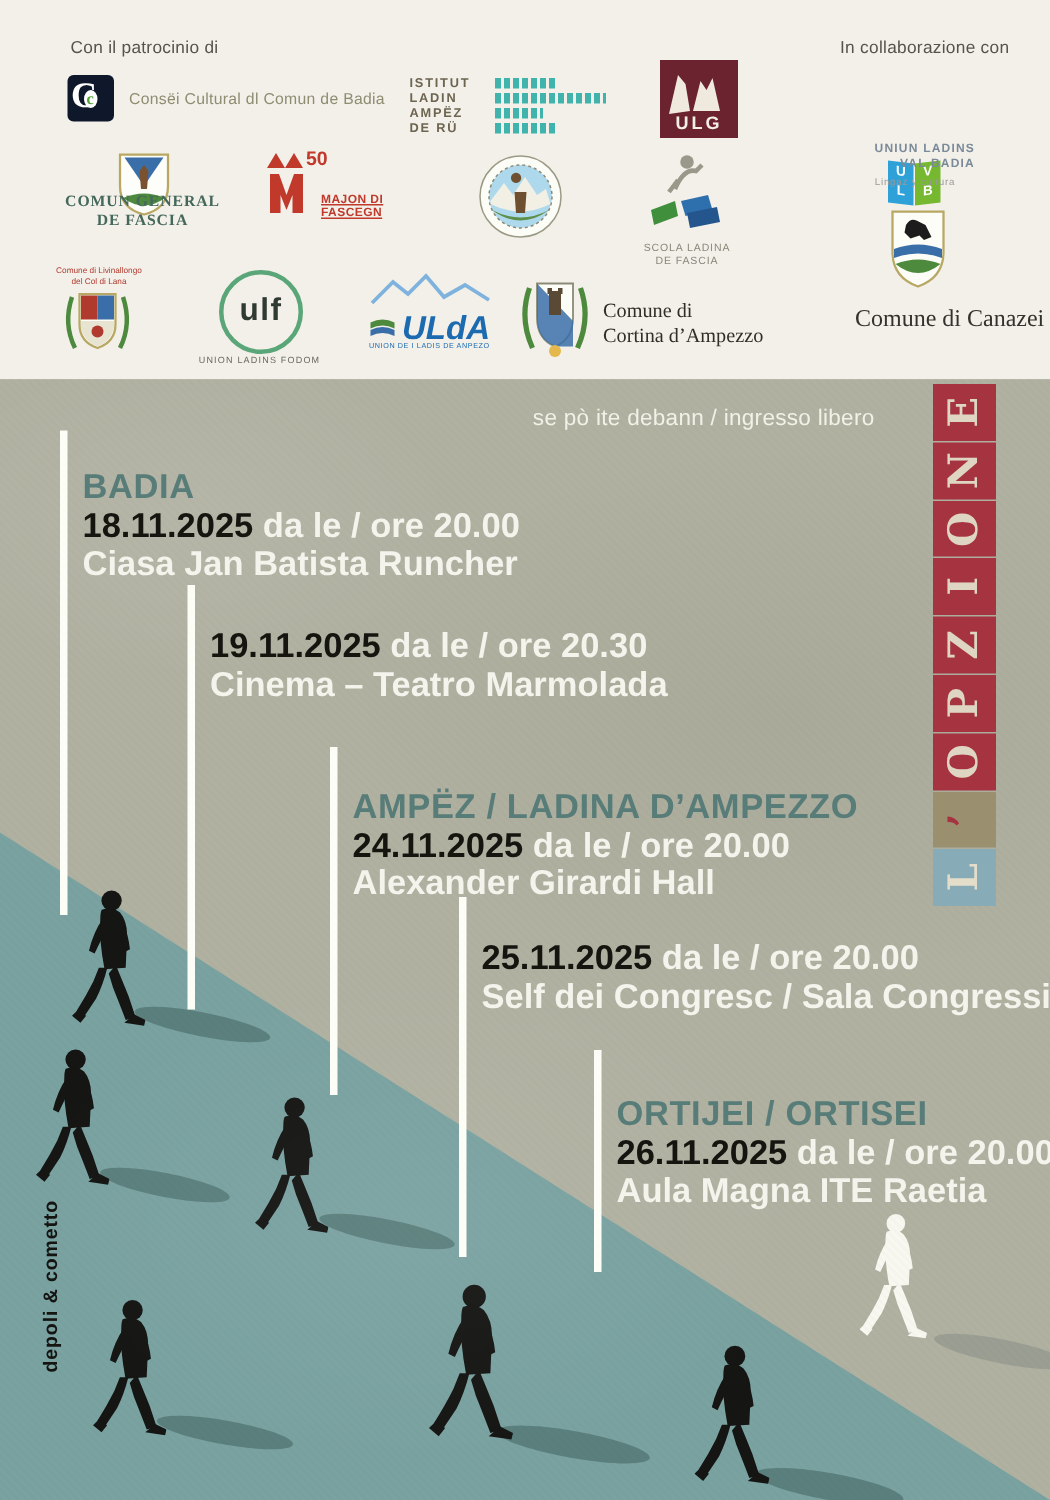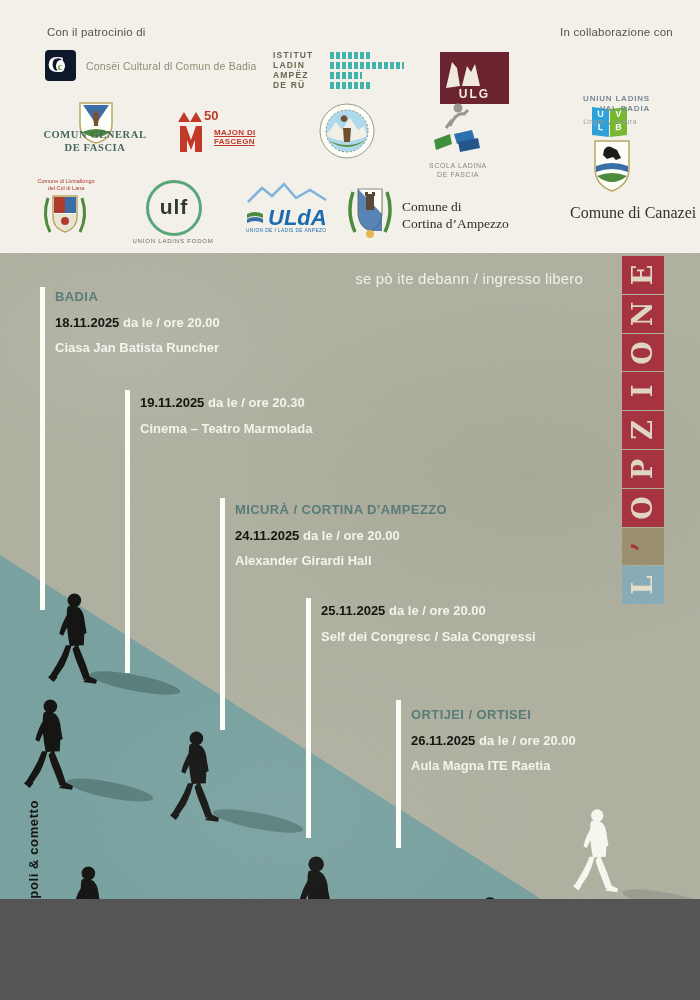--- a/index.html
+++ b/index.html
@@ -1,16 +1,16 @@
 <!DOCTYPE html>
 <html><head>
 <meta charset="utf-8">
 <style>
   html,body{margin:0;padding:0;background:#555;}
-  .poster{position:relative;width:700px;height:899px;overflow:hidden;
+  .poster{position:relative;width:700px;height:1000px;overflow:hidden;
           font-family:"Liberation Sans",sans-serif;background:#b1b1a2;}
   
   .header{position:absolute;left:0;top:0;width:700px;height:253px;background:#f2f0e9;}
   .header:after{content:"";position:absolute;left:0;bottom:-2px;width:100%;height:2px;background:rgba(90,95,80,.35);}
   .hlabel{position:absolute;font-size:11.5px;color:#55544a;letter-spacing:.2px;}
   .abs{position:absolute;}
   
   .consei-box{width:31px;height:31px;background:#0f172a;border-radius:4px;color:#fff;
               font-family:"Liberation Serif",serif;font-weight:bold;font-size:24px;line-height:29px;text-align:center;}
   .consei-box i{font-style:normal;font-size:11px;color:#53a035;position:relative;left:-9px;top:-2px;background:#fff;border-radius:50%;padding:0 2px;}
@@ -52,21 +52,21 @@
   .body .texture{position:absolute;inset:0;pointer-events:none;
     background:
       radial-gradient(ellipse 260px 160px at 18% 12%, rgba(255,255,255,.07), transparent 70%),
       radial-gradient(ellipse 420px 260px at 75% 30%, rgba(60,60,45,.06), transparent 70%),
       radial-gradient(ellipse 380px 240px at 40% 75%, rgba(255,255,255,.05), transparent 70%),
       repeating-linear-gradient(45deg, rgba(0,0,0,.013) 0 2px, transparent 2px 4px);}
   .scene{position:absolute;left:0;top:0;}
   .free-entry{position:absolute;left:0;top:17px;width:583px;text-align:right;
               font-size:15px;color:#f2f1e8;font-weight:500;letter-spacing:.2px;}
   .mline{position:absolute;width:5px;background:#fdfdf8;}
-  .event{position:absolute;white-space:nowrap;line-height:25.5px;font-size:13px;font-weight:bold;}
+  .event{position:absolute;white-space:nowrap;line-height:25.5px;font-size:23px;font-weight:bold;margin-top:28px;}
   .event .town{color:#587c78;letter-spacing:.4px;}
   .event .date{color:#15140f;}
   .event .time{color:#f4f3ec;}
   .event .venue{color:#f4f3ec;}
   
   .title-tiles{position:absolute;left:622px;top:3px;width:42px;display:flex;flex-direction:column;gap:1px;}
   .tile{height:37.8px;position:relative;}
   .tile span{position:absolute;inset:0;display:flex;align-items:center;justify-content:center;
              transform:rotate(-90deg);font-family:"DejaVu Serif",serif;font-weight:bold;font-size:27px;}
   
@@ -93,21 +93,21 @@
       <div>AMPËZ</div>
       <div>DE RÜ</div>
     </div>
     <div class="abs" style="left:330px;top:52px;width:80px;">
       <div class="bar" style="width:40px;"></div>
       <div class="bar" style="width:74px;"></div>
       <div class="bar" style="width:32px;"></div>
       <div class="bar" style="width:42px;"></div>
     </div>
 
-    <div class="abs ulg" style="left:440px;top:52px;padding-left:17px;">
+    <div class="abs ulg" style="left:440px;top:40px;">
       <svg width="52" height="40" viewBox="0 0 52 40">
         <path d="M6 36 L12 10 L17 16 L20 34 Z" fill="#efe9de"></path>
         <path d="M22 34 L27 14 L31 20 L35 12 L40 34 Z" fill="#efe9de"></path>
       </svg>
       <span>ULG</span>
     </div>
 
     <div class="abs uvlb" style="left:590px;top:56px;">
       <div class="pg pgl">
         <div>U</div>
@@ -130,21 +130,21 @@
         <path d="M5 3 H31 L18 22 Z" fill="#3a6ea8"></path>
         <path d="M15 12 L18 8 L21 12 L20 24 L16 24 Z" fill="#7a5230"></path>
         <path d="M4 30 Q18 24 32 30 Q18 40 4 30 Z" fill="#4d8a3d"></path>
       </svg>
     </div>
     <div class="abs cgf-name" style="left:30px;top:129px;width:130px;font-weight:bold;">
       <div>COMUN GENERAL</div>
       <div>DE FASCIA</div>
     </div>
 
-    <div class="abs" style="left:176px;top:110px;">
+    <div class="abs" style="left:176px;top:100px;">
       <svg width="34" height="44" viewBox="0 0 34 44">
         <path d="M2 12 L8 2 L14 12 Z" fill="#c0392b"></path>
         <path d="M14 12 L20 2 L26 12 Z" fill="#c0392b"></path>
         <path d="M4 42 V16 H10 L15 30 L20 16 H26 V42 H19 V30 L15 40 L11 30 V42 Z" fill="#c0392b"></path>
       </svg>
       <span style="position:absolute;left:28px;top:-2px;color:#c0392b;font-weight:bold;font-size:13px;">50</span>
     </div>
     <div class="abs majon-name" style="left:214px;top:128px;text-decoration:underline;">
       <div>MAJON DI</div>
       <div>FASCEGN</div>
@@ -287,21 +287,21 @@
     <div class="event" style="left:55px;top:31px;">
       <div class="town">BADIA</div>
       <div><span class="date">18.11.2025</span> <span class="time">da le / ore 20.00</span></div>
       <div class="venue">Ciasa Jan Batista Runcher</div>
     </div>
     <div class="event" style="left:140px;top:137px;">
       <div><span class="date">19.11.2025</span> <span class="time">da le / ore 20.30</span></div>
       <div class="venue">Cinema – Teatro Marmolada</div>
     </div>
     <div class="event" style="left:235px;top:244px;">
-      <div class="town">MICURÀ / CORTINA D’AMPEZZO</div>
+      <div class="town">AMPËZ / LADINA D’AMPEZZO</div>
       <div><span class="date">24.11.2025</span> <span class="time">da le / ore 20.00</span></div>
       <div class="venue">Alexander Girardi Hall</div>
     </div>
     <div class="event" style="left:321px;top:345px;">
       <div><span class="date">25.11.2025</span> <span class="time">da le / ore 20.00</span></div>
       <div class="venue">Self dei Congresc / Sala Congressi</div>
     </div>
     <div class="event" style="left:411px;top:449px;">
       <div class="town">ORTIJEI / ORTISEI</div>
       <div><span class="date">26.11.2025</span> <span class="time">da le / ore 20.00</span></div>

